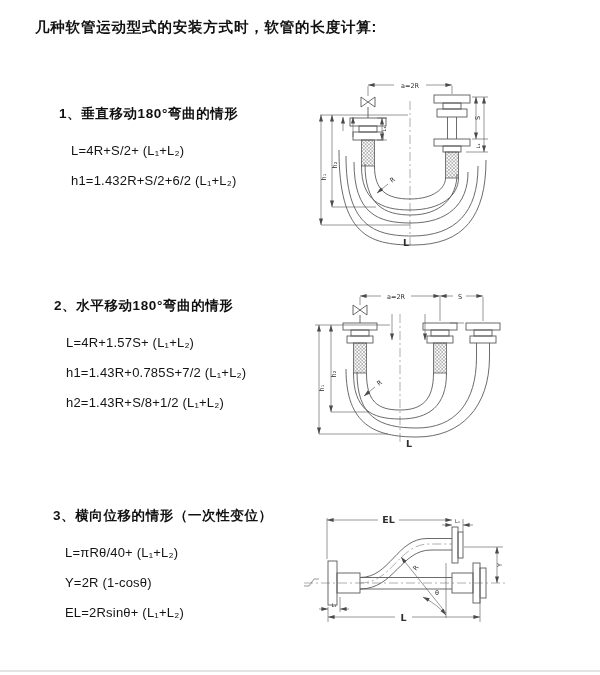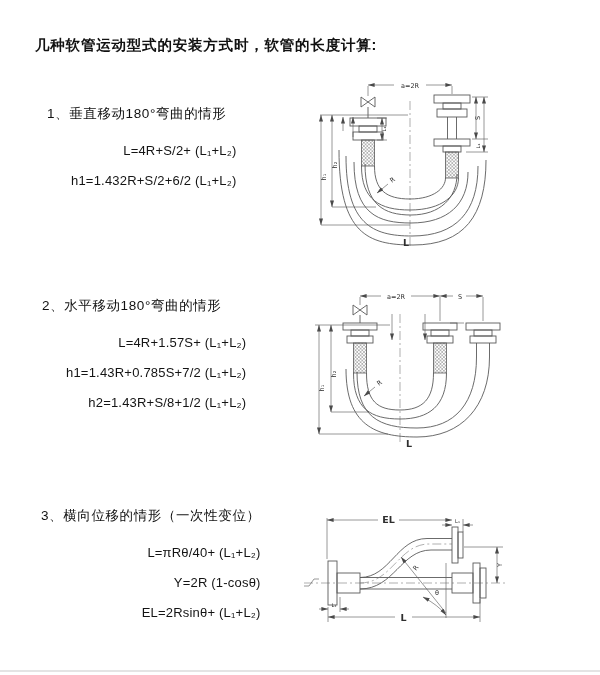--- a/index.html
+++ b/index.html
@@ -3,26 +3,26 @@
 <meta charset="utf-8">
 <style>
   html,body{margin:0;padding:0;}
   body{
     width:600px;height:675px;position:relative;overflow:hidden;
     background:#ffffff;
     font-family:"Liberation Sans","DejaVu Sans",sans-serif;
     color:#1a1a1a;
   }
   .doc-title{
-    position:absolute;left:35px;top:36px;
+    position:absolute;left:35px;top:18px;
     font-size:14.5px;font-weight:bold;letter-spacing:0.8px;color:#111;
   }
   .tblock{position:absolute;}
-  .tblock .h{font-size:13.5px;font-weight:normal;letter-spacing:0.6px;color:#111;height:20px;margin-bottom:11px;}
-  .tblock .f{font-size:13px;line-height:30px;margin-left:24px;color:#141414;letter-spacing:0.2px;white-space:nowrap;text-align:right;}
+  .tblock .h{font-size:13.5px;font-weight:bold;letter-spacing:0.6px;color:#111;height:20px;margin-bottom:11px;margin-left:12px;}
+  .tblock .f{font-size:13px;line-height:30px;margin-left:24px;color:#141414;letter-spacing:0.2px;white-space:nowrap;}
   svg.drw{position:absolute;overflow:visible;}
   svg.drw line, svg.drw path, svg.drw rect, svg.drw polyline{
     stroke:#5a5a5a;stroke-width:0.9;fill:none;stroke-linecap:butt;
   }
   svg.drw .dim{stroke:#606060;stroke-width:0.65;}
   svg.drw .cl{stroke:#7a7a7a;stroke-width:0.6;stroke-dasharray:9 3 2 3;}
   svg.drw .hx{fill:url(#hatch);stroke:#5a5a5a;stroke-width:0.8;}
   svg.drw text{
     stroke:none;fill:#2e2e2e;
     font-family:"DejaVu Sans","Liberation Sans",sans-serif;

